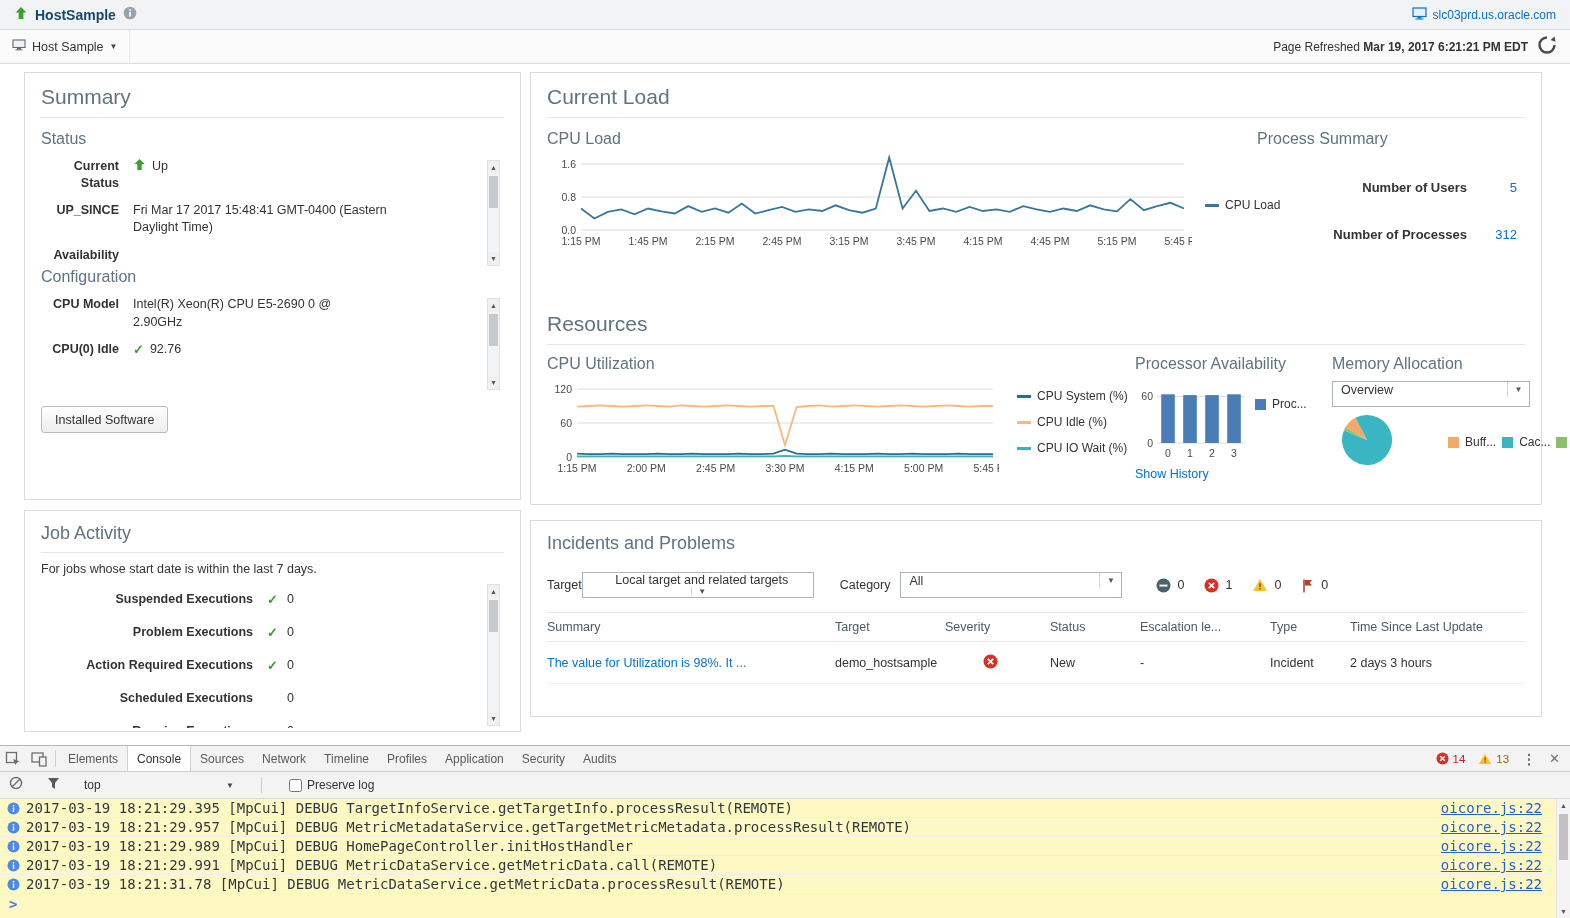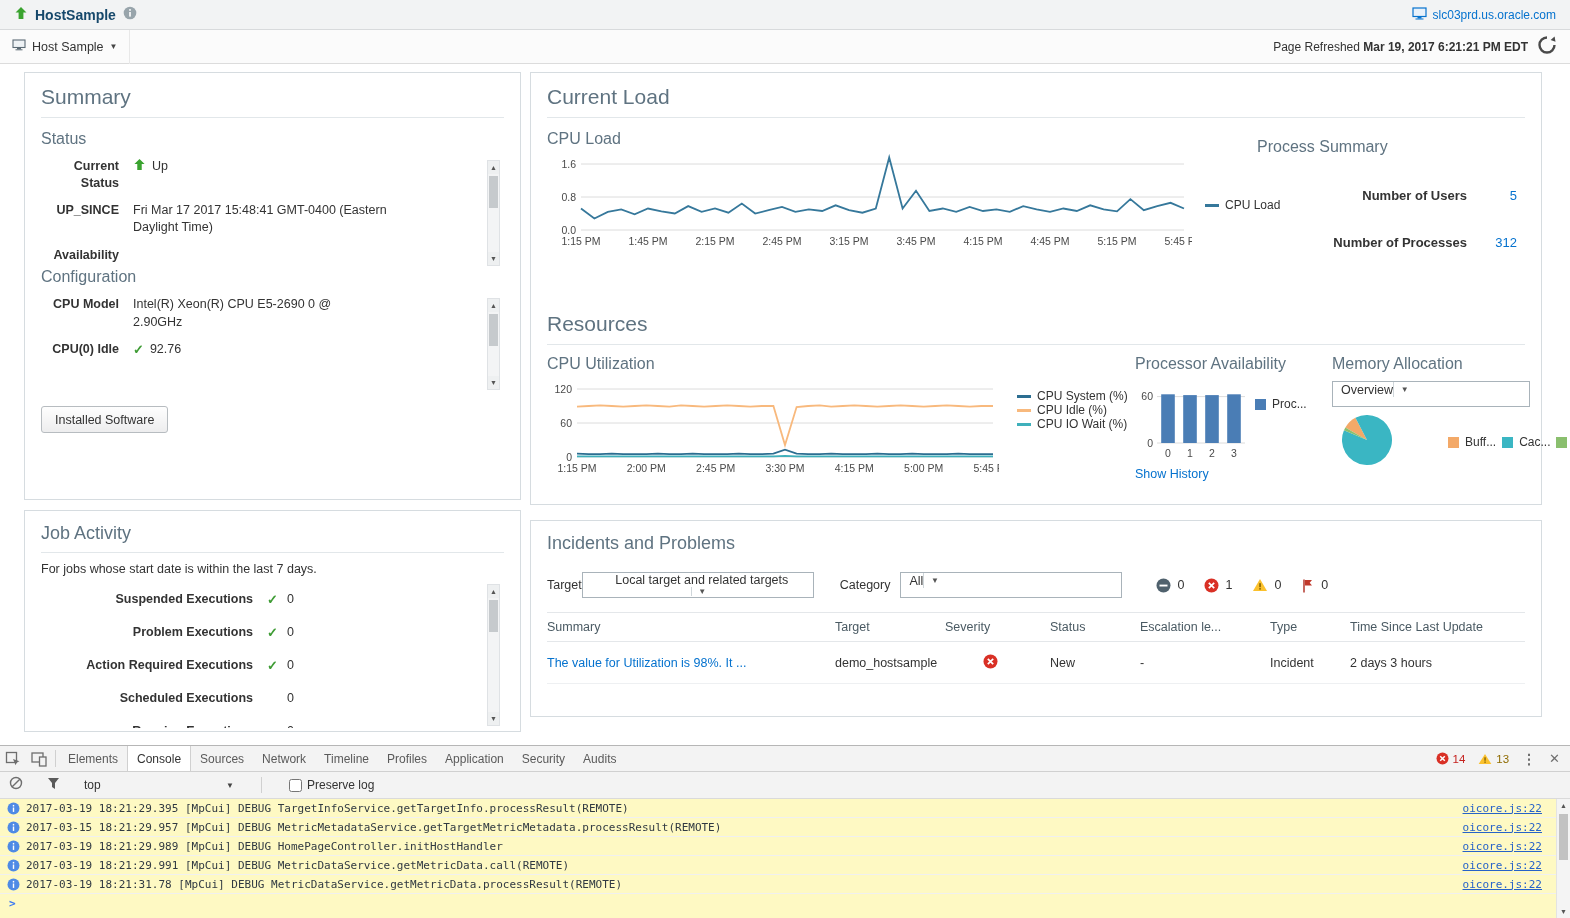--- a/index.html
+++ b/index.html
@@ -52,30 +52,30 @@
   .job-row { display:flex; align-items:center; height:33px; }
   .job-label { width:226px; text-align:right; font-weight:bold; font-size:12.5px; color:#333; padding-right:14px; }
   .job-check { width:20px; }
   .job-value { font-size:12.5px; color:#333; }
 
   
   .cl-body { position:relative; height:180px; margin-top:12px; }
   .legend-item { display:flex; align-items:center; gap:6px; font-size:12px; color:#333; }
   .swatch-line { width:14px; height:3px; display:inline-block; }
   .swatch-box { width:11px; height:11px; display:inline-block; }
-  .ps-block { position:absolute; right:8px; top:8px; width:260px; }
+  .ps-block { position:absolute; right:8px; top:0; width:260px; }
   .ps-row { display:flex; justify-content:flex-end; margin-top:32px; font-size:13px; }
   .ps-row .lab { font-weight:bold; color:#333; }
   .ps-row .val { width:50px; text-align:right; }
 
   .res-body { position:relative; height:152px; margin-top:10px; }
-  .util-legend { position:absolute; left:470px; top:34px; display:flex; flex-direction:column; gap:0; }
+  .util-legend { position:absolute; left:470px; top:34px; display:flex; flex-direction:column; gap:12px; }
   .proc-block { position:absolute; left:588px; top:0; width:195px; }
   .mem-block { position:absolute; left:785px; top:0; width:212px; }
-  .select-box { display:flex; align-items:center; justify-content:flex-start; border:1px solid #a9b3ba;
+  .select-box { display:flex; align-items:center; justify-content:space-between; border:1px solid #a9b3ba;
     background:#fff; height:26px; font-size:12.5px; color:#333; padding:0 0 9px 8px; cursor:pointer; }
   .select-box .sb-caret { border-left:1px solid #cfd6da; height:100%; width:22px; display:flex; align-items:center; justify-content:center; font-size:8px; color:#555; }
 
   
   .inc-controls { display:flex; align-items:center; margin-top:14px; font-size:12.5px; color:#333; }
   .inc-counts { display:flex; align-items:center; gap:20px; margin-left:34px; }
   .inc-count { display:flex; align-items:center; gap:6px; font-size:12.5px; }
   .itable { margin-top:14px; font-size:12.5px; color:#333; }
   .it-head { display:flex; border-top:1px solid #e4e7ea; border-bottom:1px solid #e4e7ea; height:30px; align-items:center; color:#4a5a63; }
   .it-row { display:flex; align-items:center; height:42px; border-bottom:1px solid #eef0f2; }
@@ -93,21 +93,21 @@
   .badge.err { color:#c5221f; }
   .badge.warn { color:#8f6b00; }
   .dt-menuicon { color:#6e6e6e; font-size:14px; font-weight:bold; cursor:pointer; }
   .dt-close { color:#6e6e6e; font-size:13px; cursor:pointer; }
 
   .dt-toolbar { height:27px; background:#f3f3f3; border-bottom:1px solid #dadada; display:flex; align-items:center; padding:0 9px; gap:24px; }
   .dt-context { display:flex; align-items:center; justify-content:space-between; width:150px; font-size:12px; color:#333; cursor:pointer; }
   .dt-check { display:flex; align-items:center; gap:5px; font-size:12px; color:#333; }
   .dt-check input { width:13px; height:13px; margin:0; }
 
-  .dt-logs { position:absolute; top:53px; left:0; right:14px; bottom:0; font-family:"DejaVu Sans Mono","Liberation Mono",monospace; font-size:11px; color:#303942; }
+  .dt-logs { position:absolute; top:53px; left:0; right:14px; bottom:0; font-family:"DejaVu Sans Mono","Liberation Mono",monospace; font-size:14px; color:#303942; }
   .log-row { display:flex; align-items:center; height:19px; border-bottom:1px solid #f0f0f0; padding-left:26px; position:relative; }
   .log-icon { position:absolute; left:7px; top:3px; }
   .log-link { margin-left:auto; padding-right:14px; color:#2662c9; text-decoration:underline; cursor:pointer; }
   .dt-prompt { height:19px; display:flex; align-items:center; padding-left:9px; color:#3a79f2; font-weight:bold; font-family:"DejaVu Sans Mono",monospace; }
 
   .dt-scroll { position:absolute; top:53px; right:0; bottom:0; width:14px; background:#f4f4f4; border-left:1px solid #e3e3e3; }
   .dt-scroll .ms-btn { background:#f4f4f4; }
   .dt-scroll .thumb { position:absolute; top:15px; left:2px; right:2px; height:46px; background:#c2c2c2; }
   .dt-scroll .down { position:absolute; bottom:0; left:0; right:0; }
 </style>
@@ -530,21 +530,21 @@
             </svg></span>
         <span>2017-03-19 18:21:29.395 [MpCui] DEBUG TargetInfoService.getTargetInfo.processResult(REMOTE)</span>
         <a class="log-link">oicore.js:22</a>
       </div>
       <div class="log-row">
         <span class="log-icon"><svg width="13" height="13">
               <circle cx="6.5" cy="6.5" r="6" fill="#4e8ae5"></circle>
               <rect x="5.8" y="5.5" width="1.4" height="4.4" fill="#fff"></rect>
               <rect x="5.8" y="2.9" width="1.4" height="1.6" fill="#fff"></rect>
             </svg></span>
-        <span>2017-03-15 18:21:29.957 [MpCui] DEBUG MetricMetadataService.getTargetMetricMetadata.processResult(REMOTE)</span>
+        <span>2017-03-19 18:21:29.957 [MpCui] DEBUG MetricMetadataService.getTargetMetricMetadata.processResult(REMOTE)</span>
         <a class="log-link">oicore.js:22</a>
       </div>
       <div class="log-row">
         <span class="log-icon"><svg width="13" height="13">
               <circle cx="6.5" cy="6.5" r="6" fill="#4e8ae5"></circle>
               <rect x="5.8" y="5.5" width="1.4" height="4.4" fill="#fff"></rect>
               <rect x="5.8" y="2.9" width="1.4" height="1.6" fill="#fff"></rect>
             </svg></span>
         <span>2017-03-19 18:21:29.989 [MpCui] DEBUG HomePageController.initHostHandler</span>
         <a class="log-link">oicore.js:22</a>

